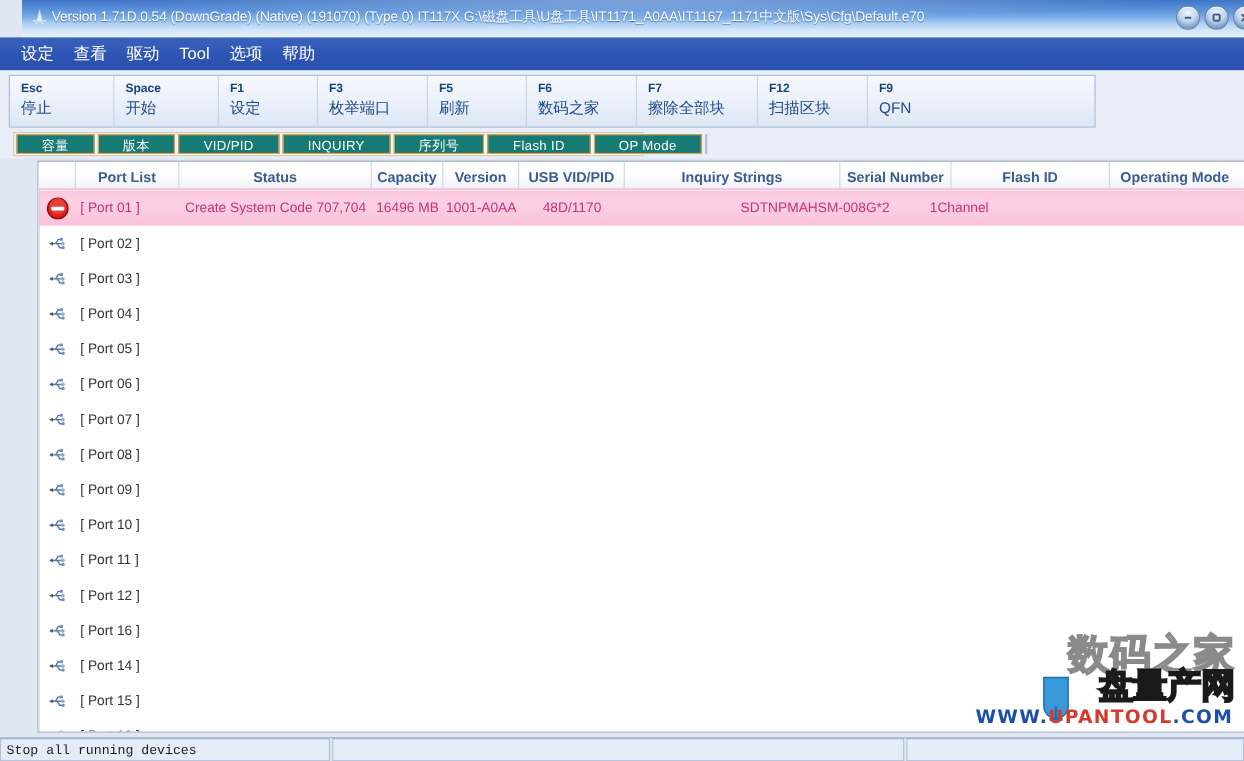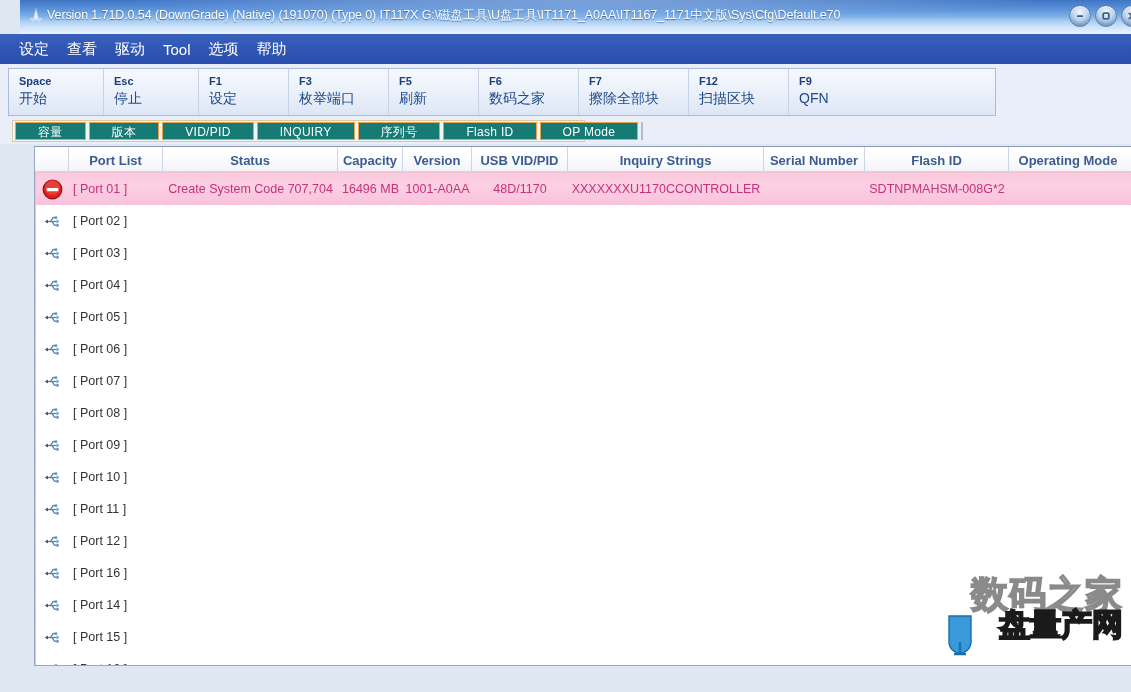--- a/index.html
+++ b/index.html
@@ -342,26 +342,26 @@
     <div class="menu-item">查看</div>
     <div class="menu-item">驱动</div>
     <div class="menu-item">Tool</div>
     <div class="menu-item">选项</div>
     <div class="menu-item">帮助</div>
   </div>
 
   <div class="toolbar-wrap">
     <div class="toolbar">
       <div class="tb-btn" style="width:95px">
+        <span class="tb-key">Esc</span>
+        <span class="tb-label">停止</span>
+      </div>
+      <div class="tb-btn" style="width:95px">
         <span class="tb-key">Space</span>
         <span class="tb-label">开始</span>
-      </div>
-      <div class="tb-btn" style="width:95px">
-        <span class="tb-key">Esc</span>
-        <span class="tb-label">停止</span>
       </div>
       <div class="tb-btn" style="width:90px">
         <span class="tb-key">F1</span>
         <span class="tb-label">设定</span>
       </div>
       <div class="tb-btn" style="width:100px">
         <span class="tb-key">F3</span>
         <span class="tb-label">枚举端口</span>
       </div>
       <div class="tb-btn" style="width:90px">
@@ -424,23 +424,23 @@
               <circle cx="10.5" cy="10.5" r="9.3" fill="#e02020" stroke="#8f0d0d" stroke-width="1.2"></circle>
               <circle cx="10.5" cy="8.4" r="7.4" fill="#f2584f" opacity=".55"></circle>
               <rect x="4.6" y="8.9" width="11.8" height="3.4" rx="1" fill="#ffffff"></rect>
             </svg>
           </div>
           <div class="cell c-port" style="width: 94px; min-width: 94px;">[ Port 01 ]</div>
           <div class="cell" style="width: 175px; min-width: 175px;">Create System Code 707,704</div>
           <div class="cell" style="width: 65px; min-width: 65px;">16496 MB</div>
           <div class="cell" style="width: 69px; min-width: 69px;">1001-A0AA</div>
           <div class="cell" style="width: 96px; min-width: 96px;">48D/1170</div>
-          <div class="cell" style="width: 196px; min-width: 196px;">XXXXXXXU1170CCONTROLLER</div>
           <div class="cell" style="width: 101px; min-width: 101px;"></div>
           <div class="cell" style="width: 144px; min-width: 144px;">SDTNPMAHSM-008G*2</div>
+          <div class="cell" style="width: 118px; min-width: 118px;">1Channel</div>
         </div>
         <div class="row">
           <div class="row-left-border"></div>
           <div class="icon-cell">
             <svg class="usb-ico" viewBox="0 0 17 13">
               <path d="M1.2 6.5 H13" stroke="#5b7ba6" stroke-width="1.3" fill="none"></path>
               <path d="M1.2 6.5 L4 4.6 L4 8.4 Z" fill="#33517d"></path>
               <path d="M6.5 6.5 L9 2.6 L11.2 2.6" stroke="#5b7ba6" stroke-width="1.3" fill="none"></path>
               <rect x="10.6" y="1.3" width="2.6" height="2.6" fill="#6e93c0"></rect>
               <path d="M8 6.5 L10.4 10.2 L12.6 10.2" stroke="#5b7ba6" stroke-width="1.3" fill="none"></path>
@@ -793,16 +793,22 @@
     </div>
   </div>
 
   <div class="watermark">
     <div class="wm-l1">数码之家</div>
     <svg class="wm-cup" viewBox="0 0 40 48">
       <path d="M6 6 h22 v26 a11 11 0 0 1 -22 0 z" fill="#3a9ad9" stroke="#1b6fae" stroke-width="1.4"></path>
       <path d="M17 32 v12 M11 44 h12" stroke="#1b6fae" stroke-width="2.4" fill="none"></path>
     </svg>
     <div class="wm-l2">盘量产网</div>
+    <div class="wm-l3"><span>WWW.</span><span class="accent">UPANTOOL</span><span>.COM</span></div>
   </div>
 
+  <div class="statusbar">
+    <div class="sb-panel p1">Stop all running devices</div>
+    <div class="sb-panel p2"></div>
+    <div class="sb-panel p3"></div>
+  </div>
 
 </div>
 
 </body></html>

